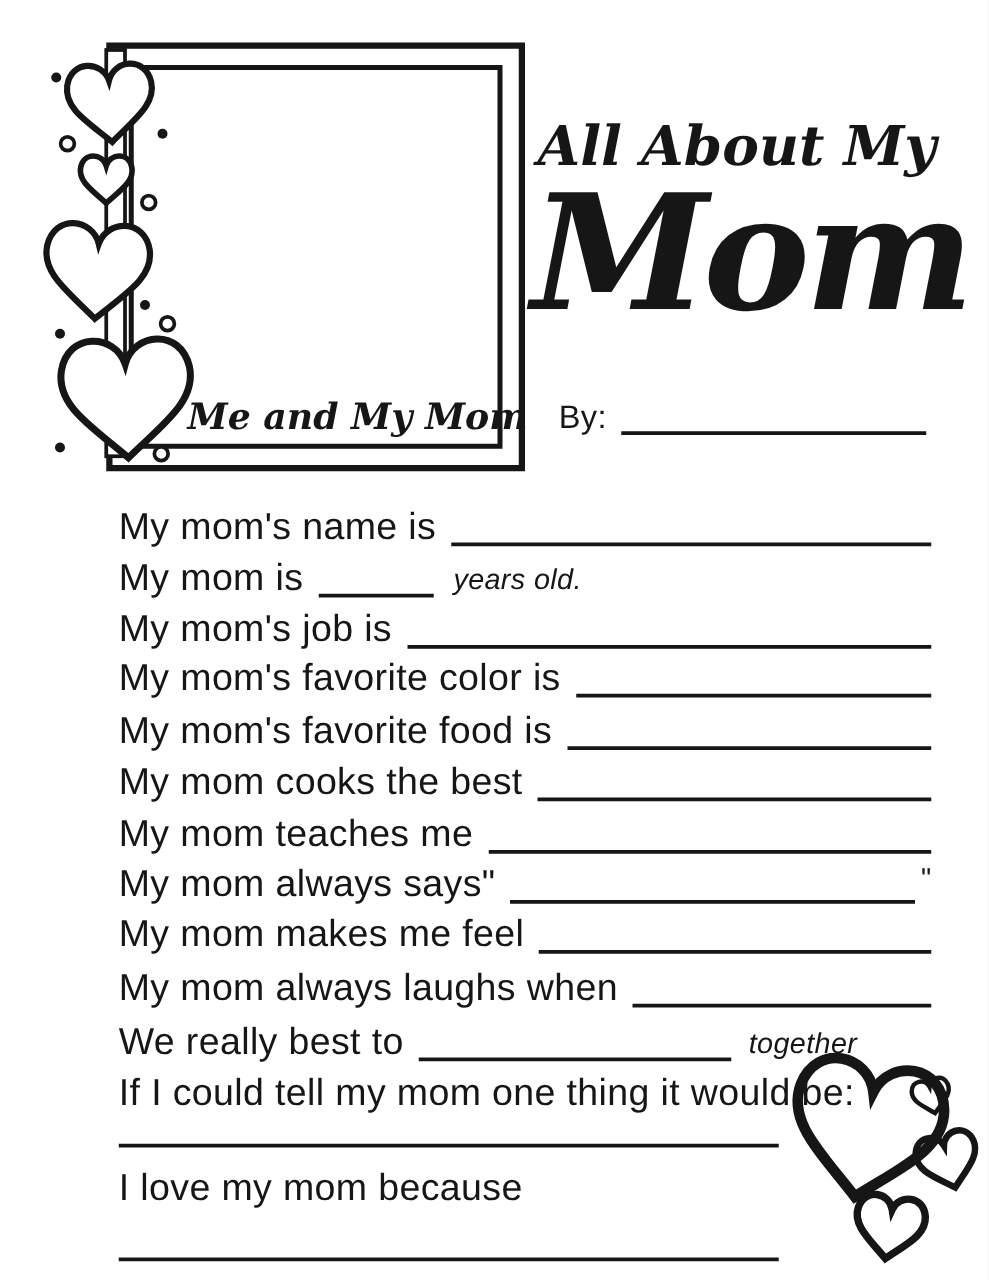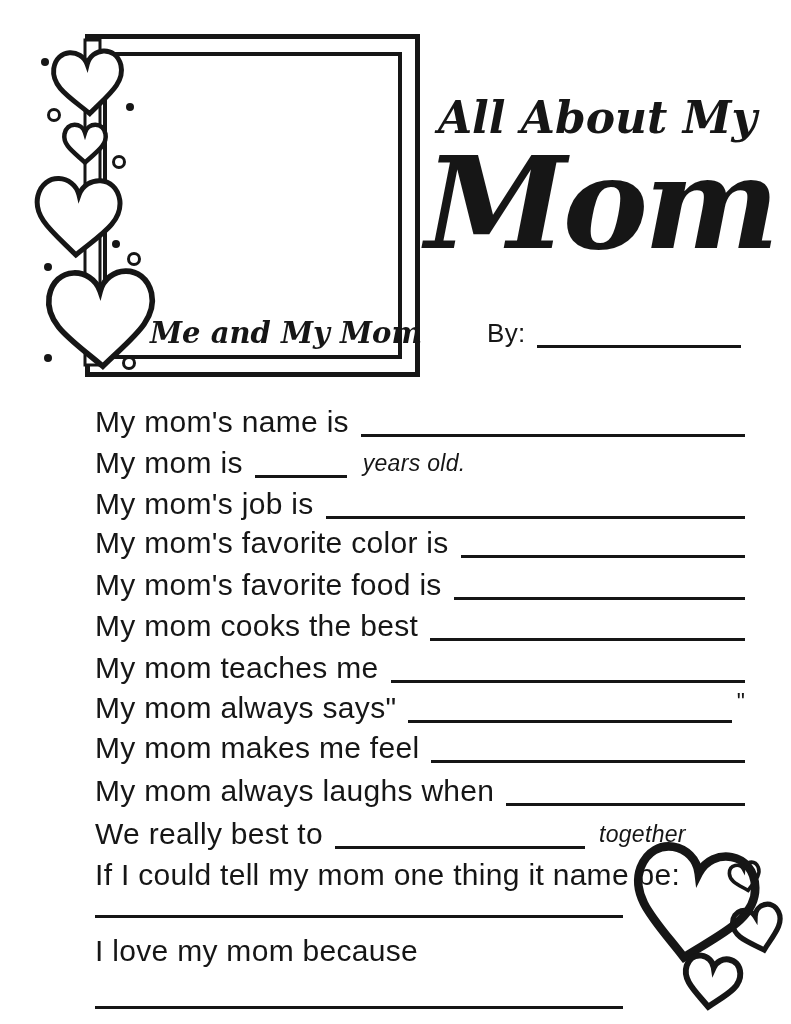--- a/index.html
+++ b/index.html
@@ -25,21 +25,20 @@
     position:absolute;left:150px;top:318px;width:250px;
     text-align:right;
     font-family:"DejaVu Serif", serif;
     font-style:italic;font-weight:700;font-size:29px;line-height:1.1;
     color:#161616;white-space:nowrap;
   }
   .hearts-chain{position:absolute;left:30px;top:30px;}
   
   .title-script{
     position:absolute;left:430px;top:94px;width:335px;
-    text-align:center;
     font-family:"DejaVu Serif", serif;
     font-style:italic;font-weight:700;font-size:44px;line-height:1.1;
     white-space:nowrap;
   }
   .title-word{
     position:absolute;left:425px;top:136px;width:345px;
     text-align:left;
     font-family:"DejaVu Serif", serif;
     font-style:italic;font-weight:700;font-size:128px;line-height:1.05;
     letter-spacing:-4px;white-space:nowrap;
@@ -56,21 +55,21 @@
     border-bottom:3px solid #161616;height:30px;margin-left:12px;
     box-sizing:border-box;
   }
   .grow{flex:1 1 auto;}
   .suffix{font-size:23px;line-height:30px;letter-spacing:.3px;margin-left:16px;white-space:nowrap;font-style:italic;}
   .endquote{font-size:23px;line-height:1;align-self:flex-start;margin-left:5px;margin-top:2px;}
   .fullline{
     position:absolute;left:95px;width:528px;height:0;
     border-bottom:3px solid #161616;
   }
-  .by-row{left:447px;right:50px;margin-left:40px;}
+  .by-row{left:447px;right:50px;}
   .by-row .lbl{font-size:26px;}
   svg{display:block;}
 </style>
 </head>
 <body>
 
 <div class="sheet">
 
   <div class="frame-outer">
     <div class="frame-inner"></div>
@@ -157,21 +156,21 @@
     <span class="blank grow"></span>
   </div>
 
   <div class="row" style="top:815px">
     <span class="lbl">We really best to</span>
     <span class="blank" style="width:250px"></span>
     <span class="suffix" style="margin-left:14px">together</span>
   </div>
 
   <div class="row" style="top:856px">
-    <span class="lbl">If I could tell my mom one thing it name be:</span>
+    <span class="lbl">If I could tell my mom one thing it would be:</span>
   </div>
   <div class="fullline" style="top:915px"></div>
 
   <div class="row" style="top:932px">
     <span class="lbl">I love my mom because</span>
   </div>
   <div class="fullline" style="top:1006px"></div>
 
   <svg style="position:absolute;left:615px;top:835px" width="176" height="185" viewBox="0 0 176 185">
     <g fill="none" stroke="#161616" stroke-linecap="round">

